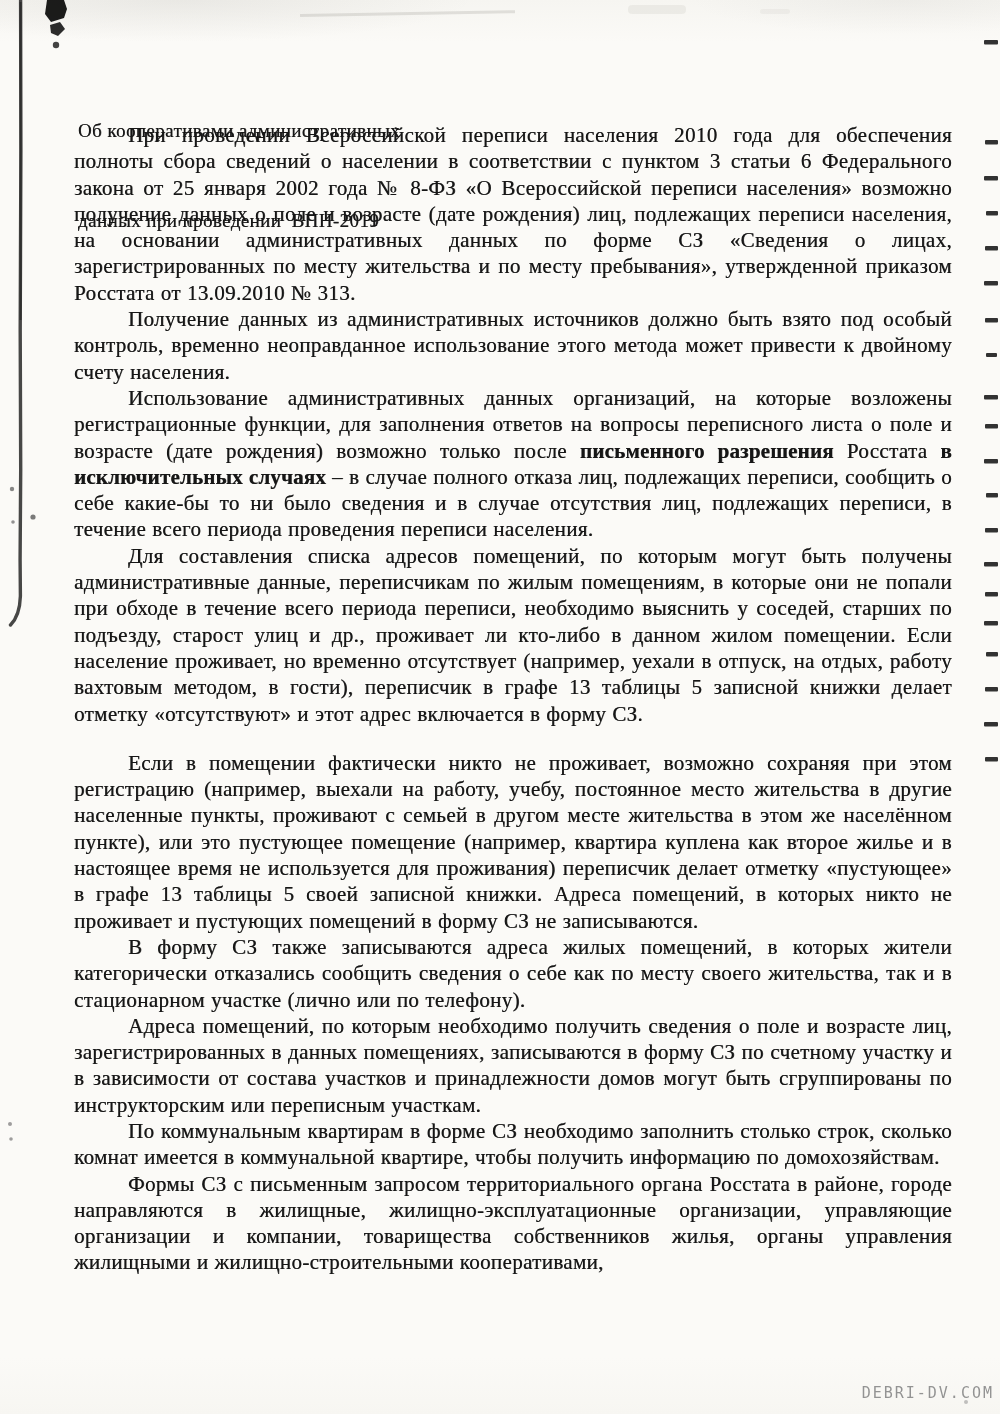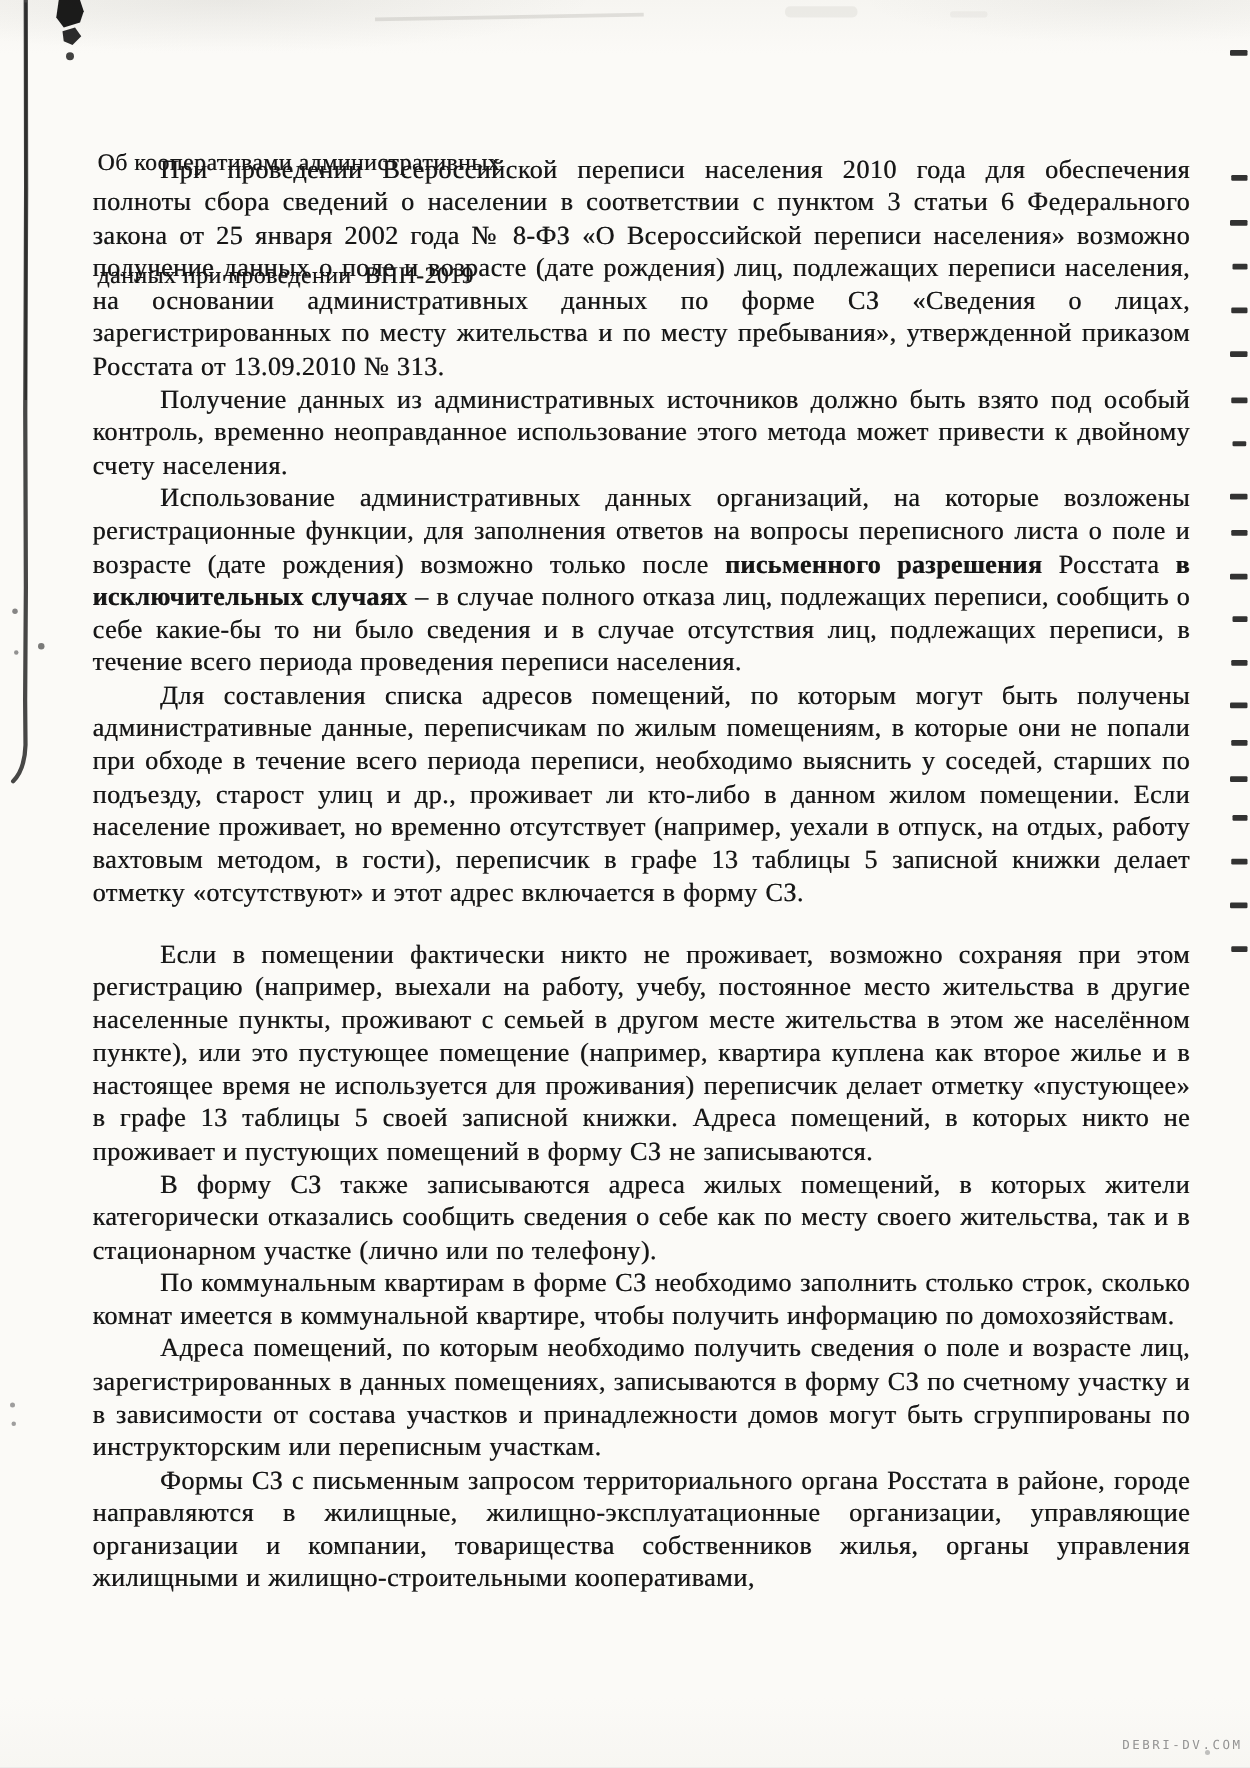--- a/index.html
+++ b/index.html
@@ -55,21 +55,21 @@
   .doc-body p.gap-before{
     margin-top:23px;
   }
   .doc-body b{
     letter-spacing:0.2px;
   }
   .watermark{
     position:absolute;
     right:6px;bottom:12px;
     font-family:"DejaVu Sans Mono","Liberation Mono",monospace;
-    font-size:10px;
+    font-size:15px;
     letter-spacing:2px;
     color:var(--wm);
     opacity:0.95;
   }
 </style>
 </head>
 <body>
 
 <div class="page">
 
@@ -129,20 +129,20 @@
     <div>данных при проведении  ВПН-2019</div>
   </div>
 
   <div class="doc-body">
     <p>При проведении Всероссийской переписи населения 2010 года для обеспечения полноты сбора сведений о населении в соответствии с пунктом 3 статьи 6 Федерального закона от 25 января 2002 года № 8-ФЗ «О Всероссийской переписи населения» возможно получение данных о поле и возрасте (дате рождения) лиц, подлежащих переписи населения, на основании административных данных по форме СЗ «Сведения о лицах, зарегистрированных по месту жительства и по месту пребывания», утвержденной приказом Росстата от 13.09.2010 № 313.</p>
     <p>Получение данных из административных источников должно быть взято под особый контроль, временно неоправданное использование этого метода может привести к двойному счету населения.</p>
     <p><span>Использование административных данных организаций, на которые возложены регистрационные функции, для заполнения ответов на вопросы переписного листа о поле и возрасте (дате рождения) возможно только после </span><b>письменного разрешения</b><span> Росстата </span><b>в исключительных случаях</b><span> – в случае полного отказа лиц, подлежащих переписи, сообщить о себе какие-бы то ни было сведения и в случае отсутствия лиц, подлежащих переписи, в течение всего периода проведения переписи населения.</span></p>
     <p>Для составления списка адресов помещений, по которым могут быть получены административные данные, переписчикам по жилым помещениям, в которые они не попали при обходе в течение всего периода переписи, необходимо выяснить у соседей, старших по подъезду, старост улиц и др., проживает ли кто-либо в данном жилом помещении. Если население проживает, но временно отсутствует (например, уехали в отпуск, на отдых, работу вахтовым методом, в гости), переписчик в графе 13 таблицы 5 записной книжки делает отметку «отсутствуют» и этот адрес включается в форму СЗ.</p>
     <p class="gap-before">Если в помещении фактически никто не проживает, возможно сохраняя при этом регистрацию (например, выехали на работу, учебу, постоянное место жительства в другие населенные пункты, проживают с семьей в другом месте жительства в этом же населённом пункте), или это пустующее помещение (например, квартира куплена как второе жилье и в настоящее время не используется для проживания) переписчик делает отметку «пустующее» в графе 13 таблицы 5 своей записной книжки. Адреса помещений, в которых никто не проживает и пустующих помещений в форму СЗ не записываются.</p>
     <p>В форму СЗ также записываются адреса жилых помещений, в которых жители категорически отказались сообщить сведения о себе как по месту своего жительства, так и в стационарном участке (лично или по телефону).</p>
+    <p>Адреса помещений, по которым необходимо получить сведения о поле и возрасте лиц, зарегистрированных в данных помещениях, записываются в форму СЗ по счетному участку и в зависимости от состава участков и принадлежности домов могут быть сгруппированы по инструкторским или переписным участкам.</p>
     <p>По коммунальным квартирам в форме СЗ необходимо заполнить столько строк, сколько комнат имеется в коммунальной квартире, чтобы получить информацию по домохозяйствам.</p>
-    <p>Адреса помещений, по которым необходимо получить сведения о поле и возрасте лиц, зарегистрированных в данных помещениях, записываются в форму СЗ по счетному участку и в зависимости от состава участков и принадлежности домов могут быть сгруппированы по инструкторским или переписным участкам.</p>
     <p>Формы СЗ с письменным запросом территориального органа Росстата в районе, городе направляются в жилищные, жилищно-эксплуатационные организации, управляющие организации и компании, товарищества собственников жилья, органы управления жилищными и жилищно-строительными кооперативами,</p>
   </div>
 
   <div class="watermark">DEBRI-DV.COM</div>
 
 </div>
 
 </body></html>

